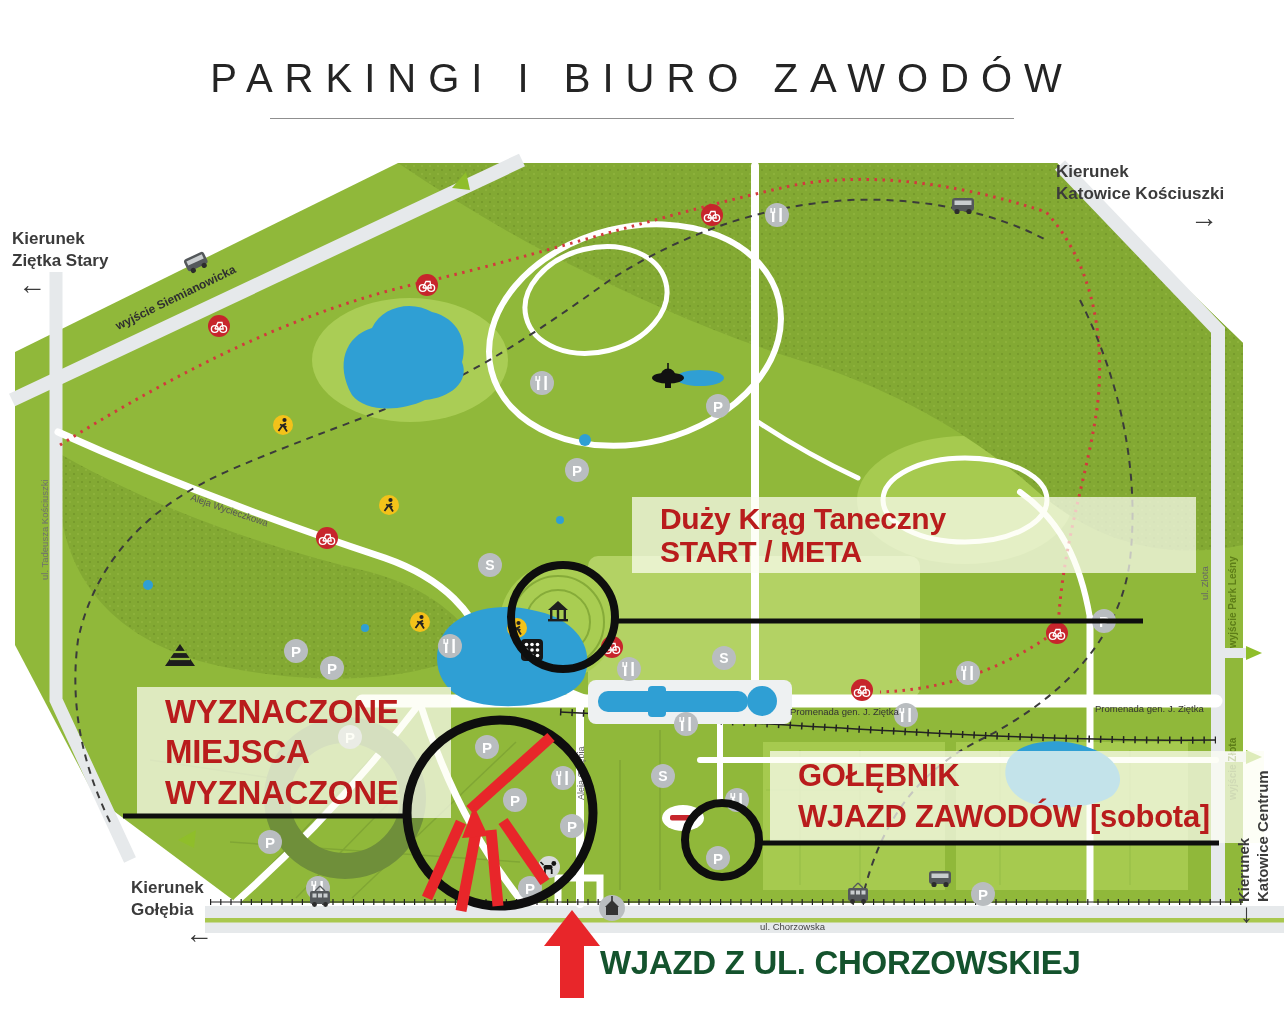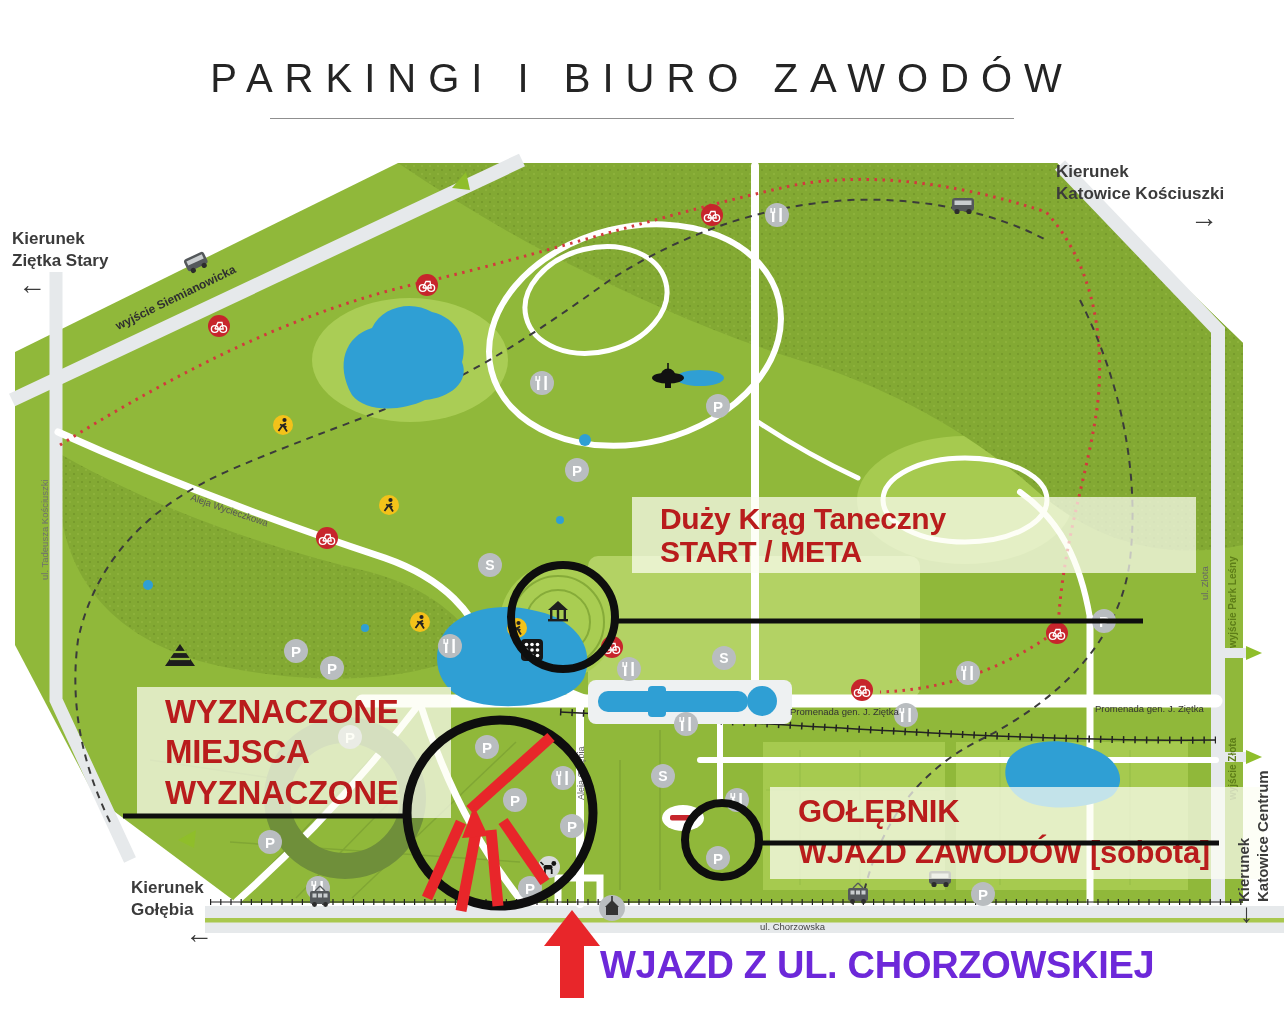--- a/index.html
+++ b/index.html
@@ -19,25 +19,25 @@
   .anno{pointer-events:none;}
   
   .callout{
     position:absolute;background:rgba(252,254,242,.72);color:#b91c1c;
     font-weight:700;padding:5px 28px;letter-spacing:-.3px;white-space:nowrap;
   }
   .callout div{line-height:1.1;}
   .c-sunday{left:632px;top:497px;width:508px;font-size:30px;}
   .c-parking{left:137px;top:687px;width:258px;font-size:33px;}
   .c-parking div{line-height:1.22;}
-  .c-saturday{left:770px;top:751px;width:438px;font-size:31px;margin-top:36px;}
+  .c-saturday{left:770px;top:751px;width:438px;font-size:31px;}
   .c-saturday div{line-height:1.32;}
   .c-entrance{
-    position:absolute;left:600px;top:944px;font-size:38px;font-weight:700;
-    color:#6d28d9;letter-spacing:-.3px;white-space:nowrap;
+    position:absolute;left:600px;top:944px;font-size:33px;font-weight:700;
+    color:#14532d;letter-spacing:-.3px;white-space:nowrap;
   }
   
   .dir{position:absolute;font-weight:700;font-size:17px;color:#3b3b3b;line-height:1.28;white-space:nowrap;}
   .dir .arr{font-size:28px;line-height:.9;}
   .d-tl{left:12px;top:228px;}
   .d-tl .arr{margin-left:6px;}
   .d-tr{left:1056px;top:161px;}
   .d-tr .arr{margin-left:134px;}
   .d-bl{left:131px;top:877px;}
   .d-bl .arr{margin-left:54px;}

